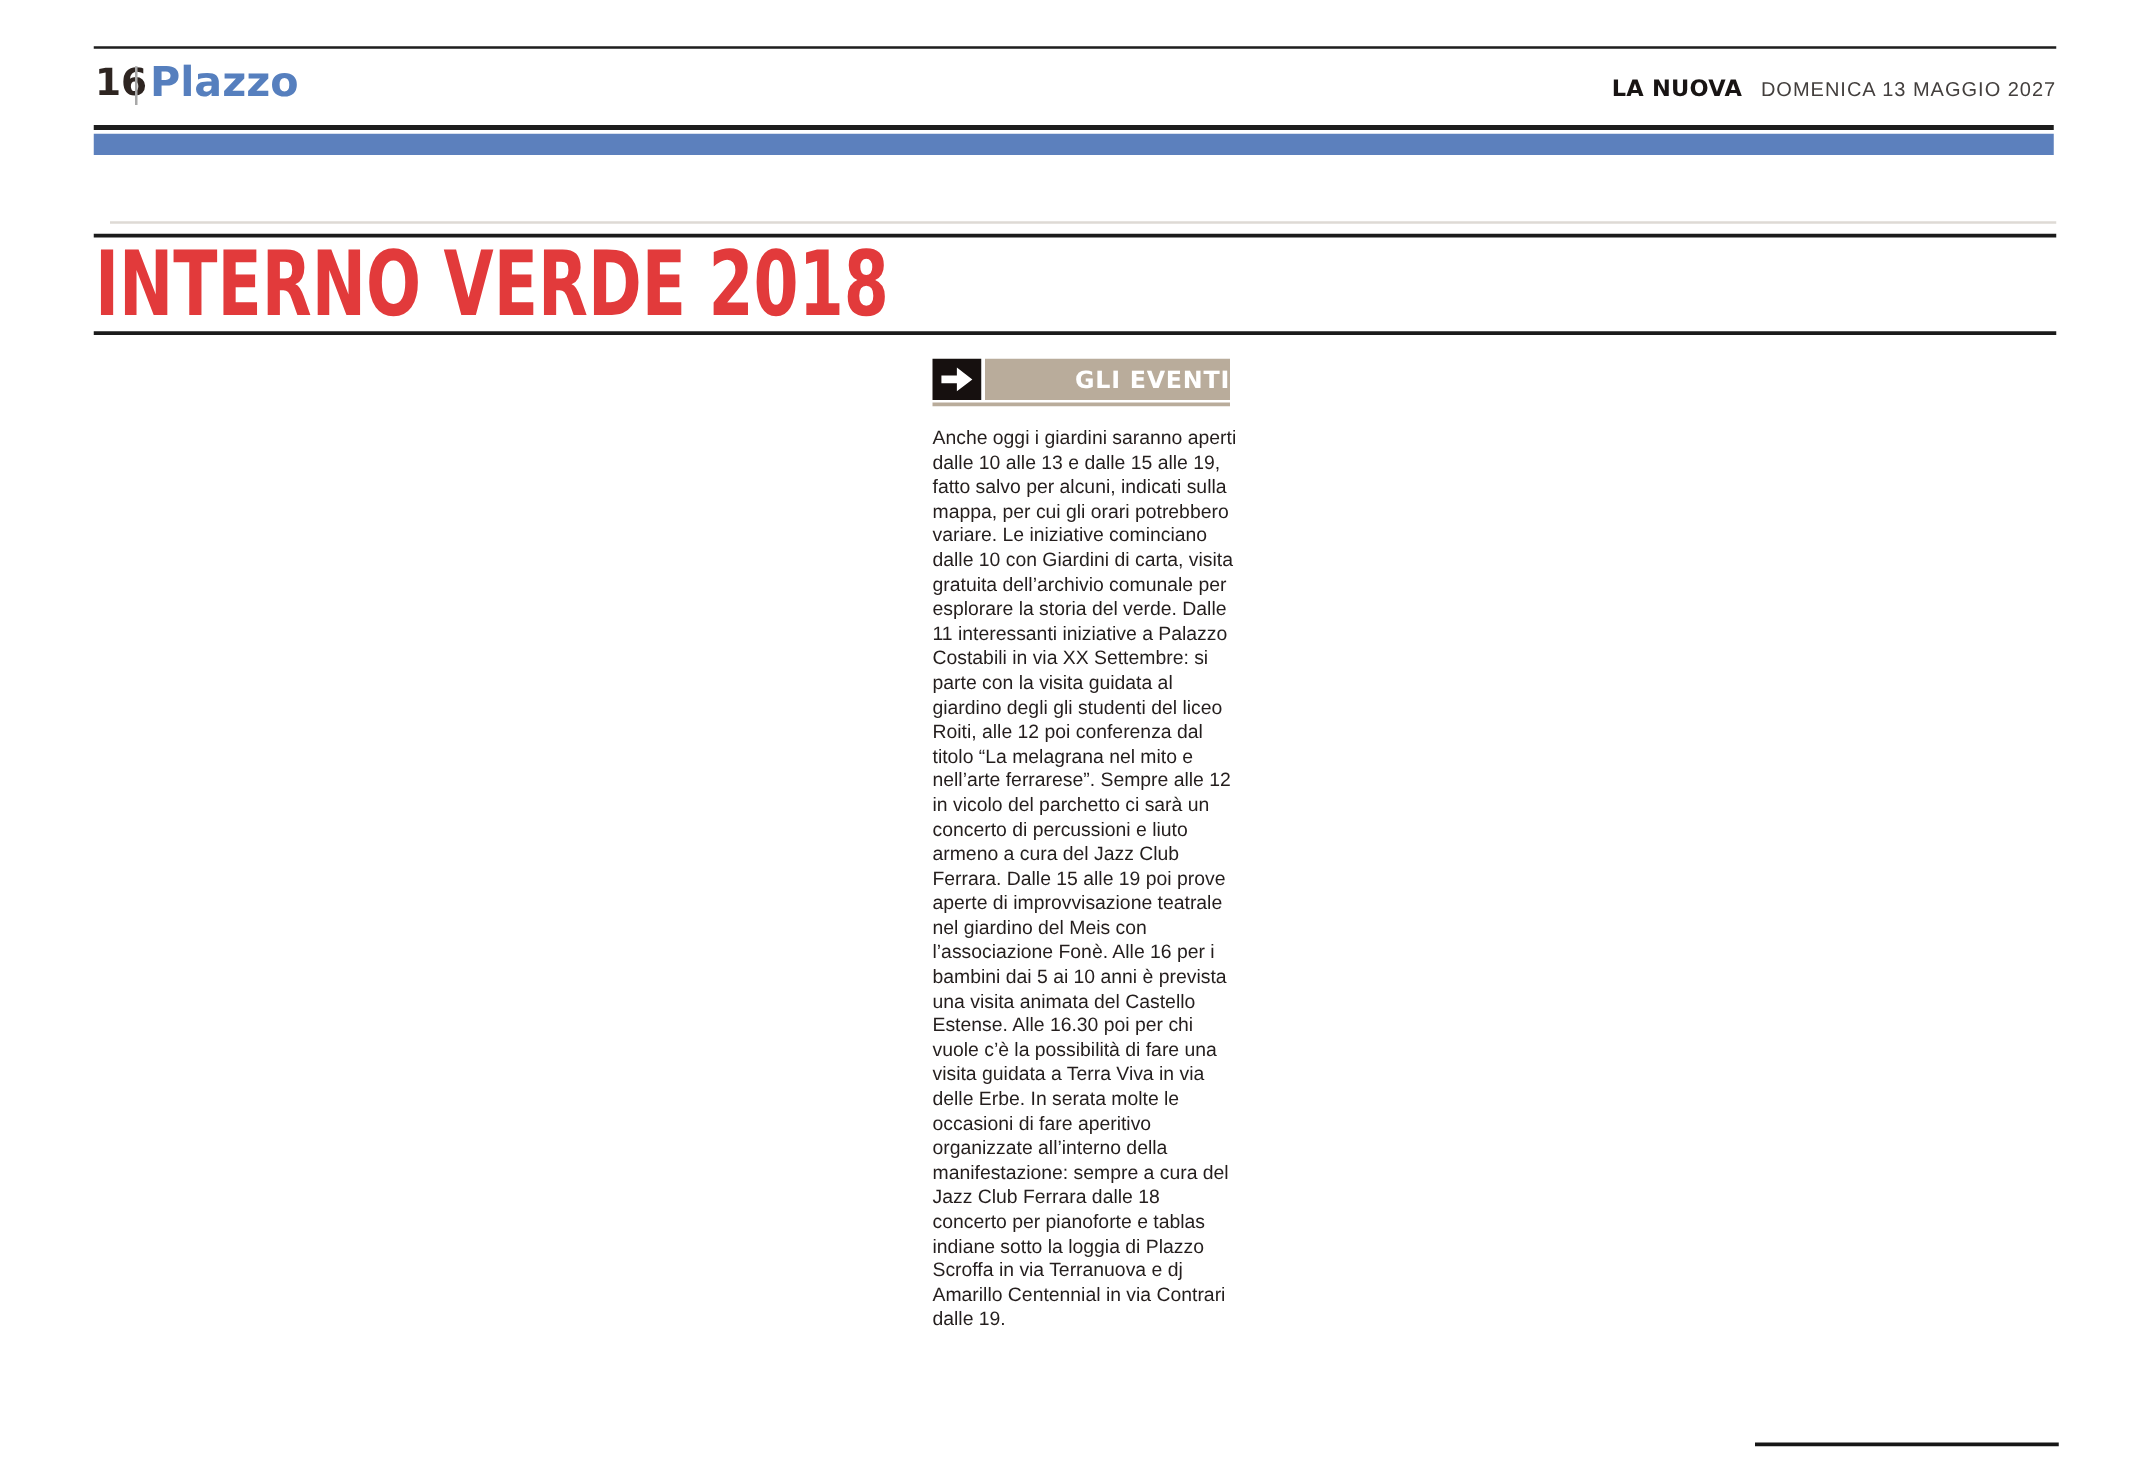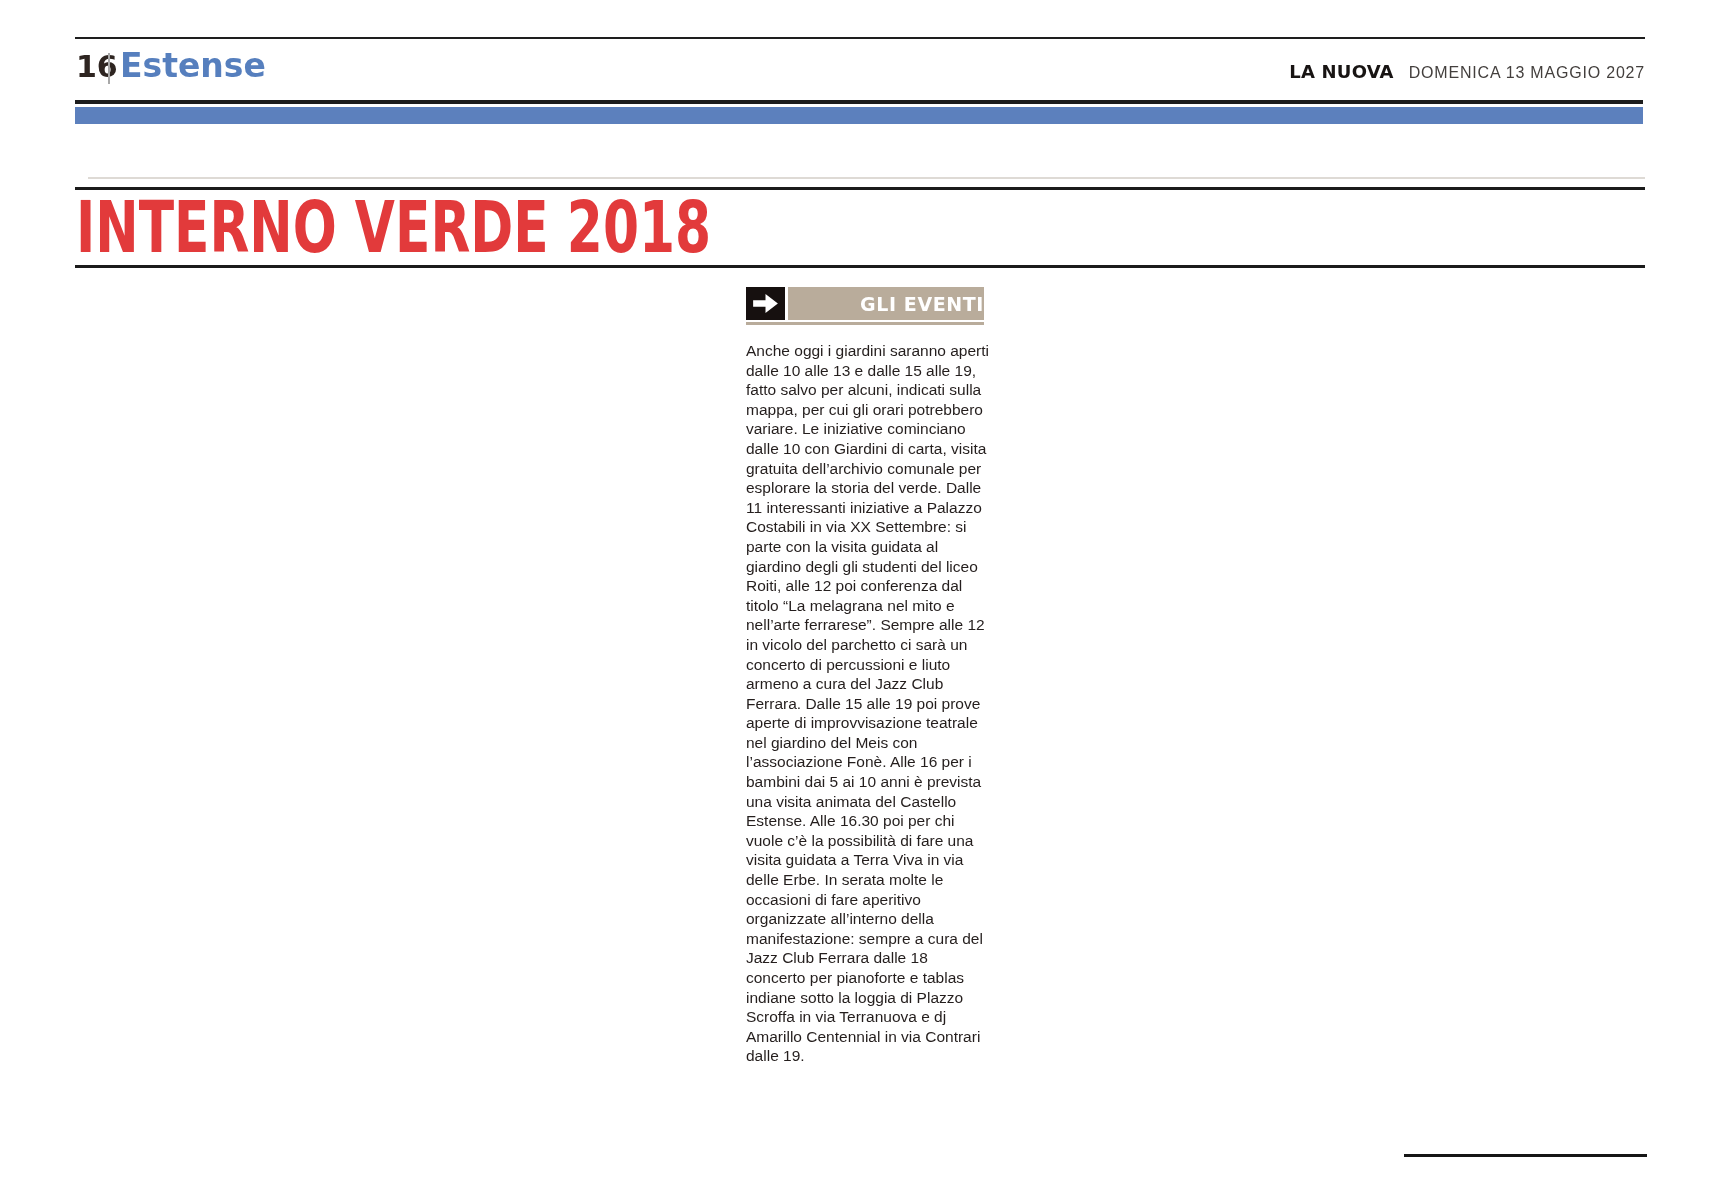--- a/index.html
+++ b/index.html
@@ -54,21 +54,21 @@
   
   #rule-bottom-right { left:1404px; top:1154px; width:243px; height:2.5px; background:#161616; }
 </style>
 </head>
 <body>
 
 <div class="abs" id="rule-top"></div>
 
 <div class="abs" id="page-number">16</div>
 <div class="abs" id="header-divider"></div>
-<div class="abs" id="section-name">Estense</div>
+<div class="abs" id="section-name">Plazzo</div>
 
 <div class="abs" id="masthead-row">
   <span id="masthead">LA NUOVA</span>
   <span id="issue-date">DOMENICA 13 MAGGIO 2027</span>
 </div>
 
 <div class="abs" id="rule-black"></div>
 <div class="abs" id="bar-blue"></div>
 
 <div class="abs" id="rule-faint"></div>

